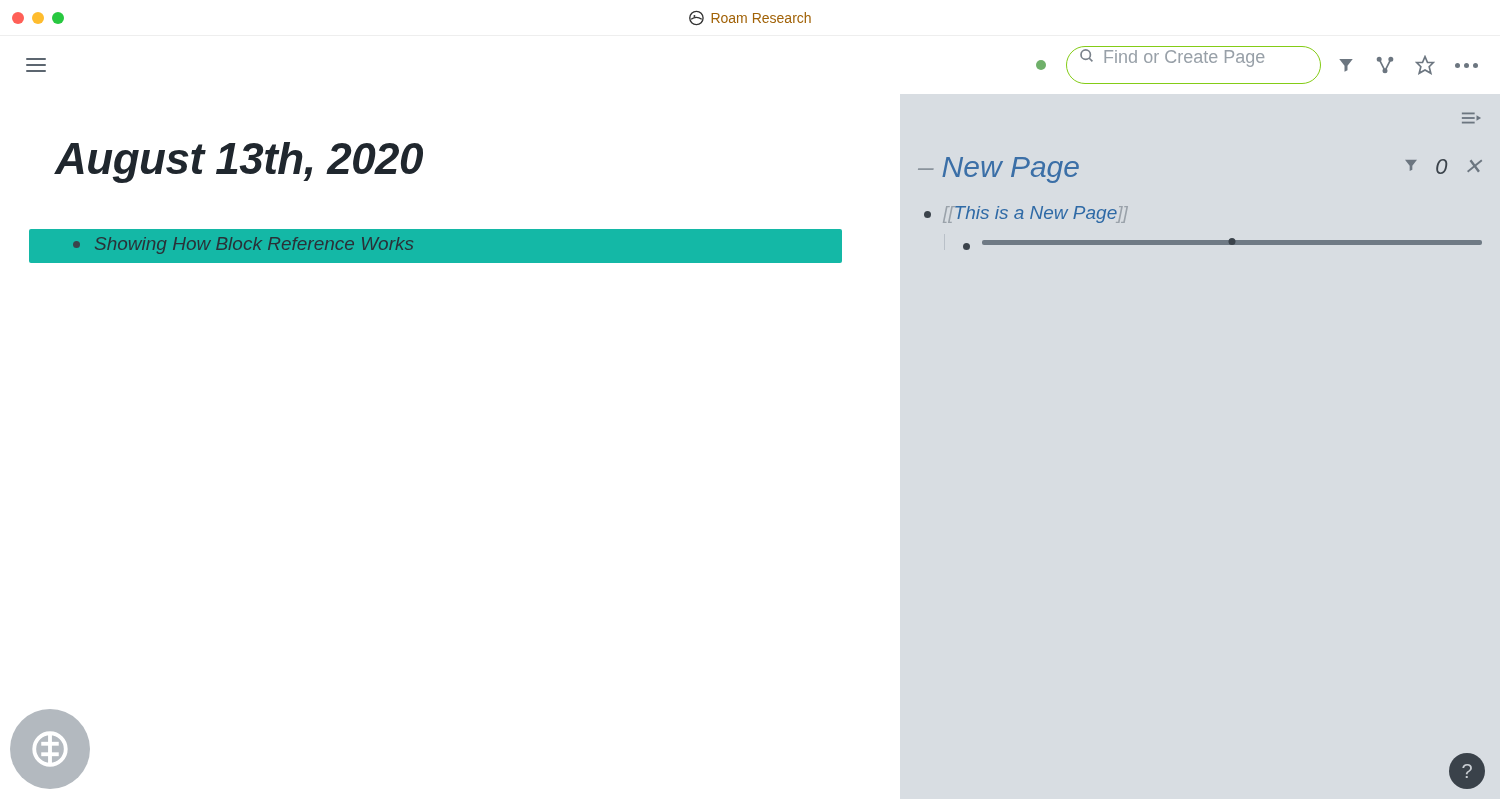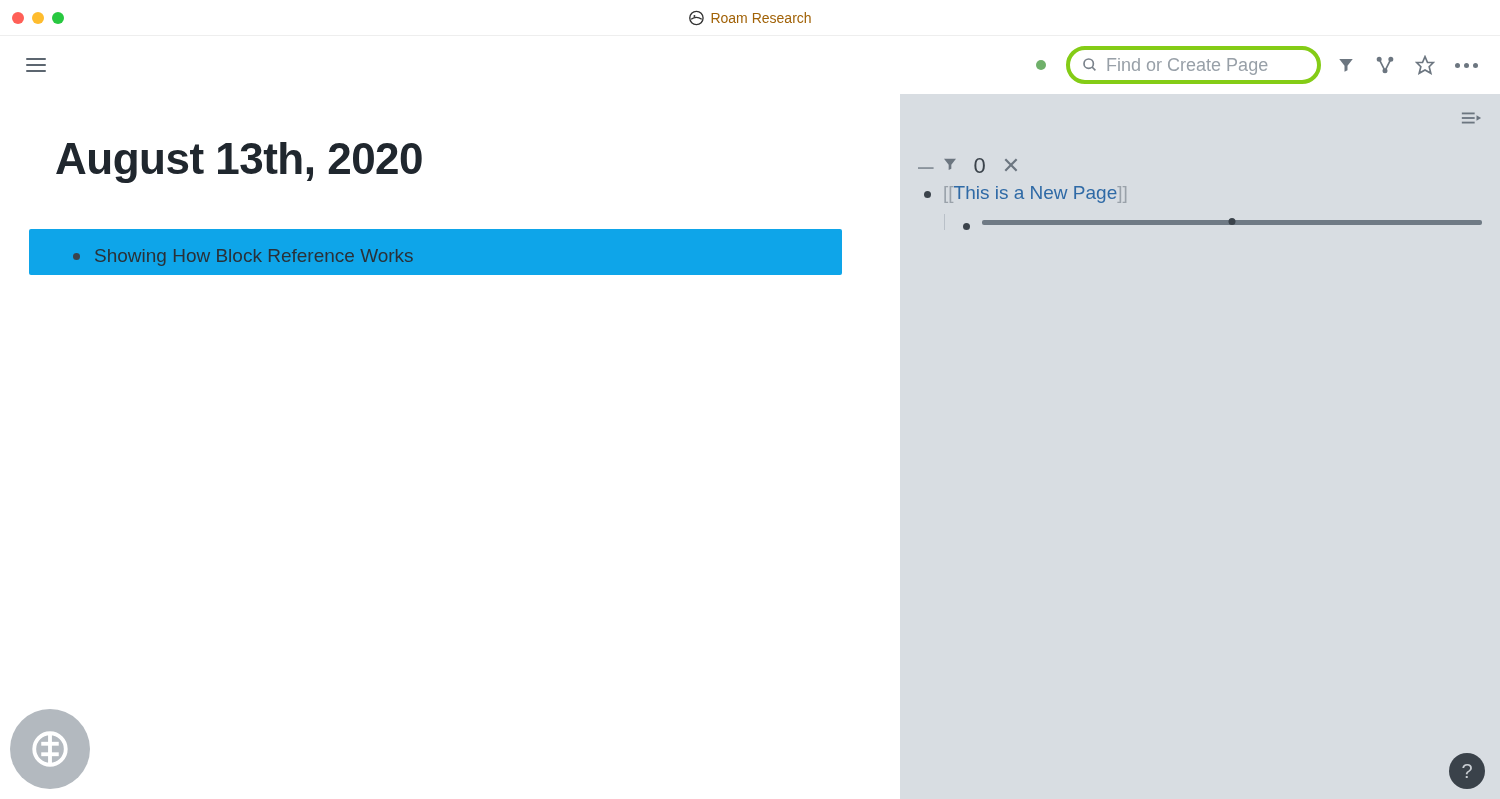--- a/index.html
+++ b/index.html
@@ -59,22 +59,22 @@
     }
     .hamburger span {
       width: 20px; height: 2px; background: #5c6670; border-radius: 1px;
     }
     .toolbar-spacer { flex: 1; }
     .status-dot {
       width: 10px; height: 10px; border-radius: 50%;
       background: #6fb06a; margin-right: 8px;
     }
     .search {
-      display: flex; align-items: center;
-      border: 4px solid #84cc16;
+      display: flex; align-items: flex-start;
+      border: 1px solid #84cc16;
       border-radius: 20px;
       height: 38px;
       width: 255px;
       padding: 0 12px;
       color: #8a939c;
     }
     .search input {
       border: none; outline: none;
       font-size: 18px;
       color: #333;
@@ -91,37 +91,38 @@
     .dots {
       display: flex; gap: 4px;
     }
     .dots span {
       width: 5px; height: 5px; border-radius: 50%; background: #6c7680;
     }
     
     .main {
       display: flex;
       height: calc(100% - 94px);
+      font-style: italic;
     }
     .left-pane {
       flex: 1;
       padding: 40px 50px 20px 55px;
       position: relative;
     }
     .page-title {
       font-size: 44px;
       font-weight: 700;
       color: #20272e;
       margin-bottom: 45px;
       letter-spacing: -0.5px;
     }
     .block-row {
-      background: #0ea5e9;
+      background: #14b8a6;
       border-radius: 2px;
-      padding: 16px 14px 8px 20px;
+      padding: 4px 14px 8px 20px;
       display: flex;
       align-items: center;
       gap: 14px;
       color: #2a3138;
       font-size: 19px;
       margin-left: -26px;
       margin-right: 8px;
     }
     .bullet {
       width: 7px; height: 7px; border-radius: 50%; background: #3b434b;
@@ -163,20 +164,21 @@
     .rp-title {
       color: #3b6fa7;
       font-size: 30px;
       font-weight: 500;
       flex: 1;
     }
     .rp-filter { color: #6c7680; cursor: pointer; }
     .rp-count { color: #3b434b; font-size: 22px; margin: 0 10px; }
     .rp-close { color: #6c7680; font-size: 22px; cursor: pointer; font-weight: 300; }
     .rp-content {
+      margin-top: 18px;
       padding-left: 6px;
     }
     .rp-row {
       display: flex;
       align-items: flex-start;
       gap: 12px;
       font-size: 19px;
     }
     .rp-bullet {
       width: 7px; height: 7px; border-radius: 50%; background: #3b434b;
@@ -309,20 +311,21 @@
     <div class="rp-top-icon">
       <svg width="22" height="16" viewBox="0 0 24 16" fill="none" stroke="#6c7680" stroke-width="2">
         <line x1="2" y1="3" x2="16" y2="3"></line>
           <line x1="2" y1="8" x2="16" y2="8"></line>
           <line x1="2" y1="13" x2="16" y2="13"></line>
         <polygon points="18,5 23,8 18,11" fill="#6c7680" stroke="none"></polygon>
       </svg>
     </div>
     <div class="rp-header">
       <span class="rp-collapse">–</span>
+      <span class="rp-title">New Page</span>
       <span class="rp-filter">
         <svg width="16" height="16" viewBox="0 0 24 24" fill="#6c7680">
           <path d="M3 4h18l-7 9v6l-4 2v-8z"></path>
         </svg>
       </span>
       <span class="rp-count">0</span>
       <span class="rp-close">✕</span>
     </div>
 
     <div class="rp-content">

